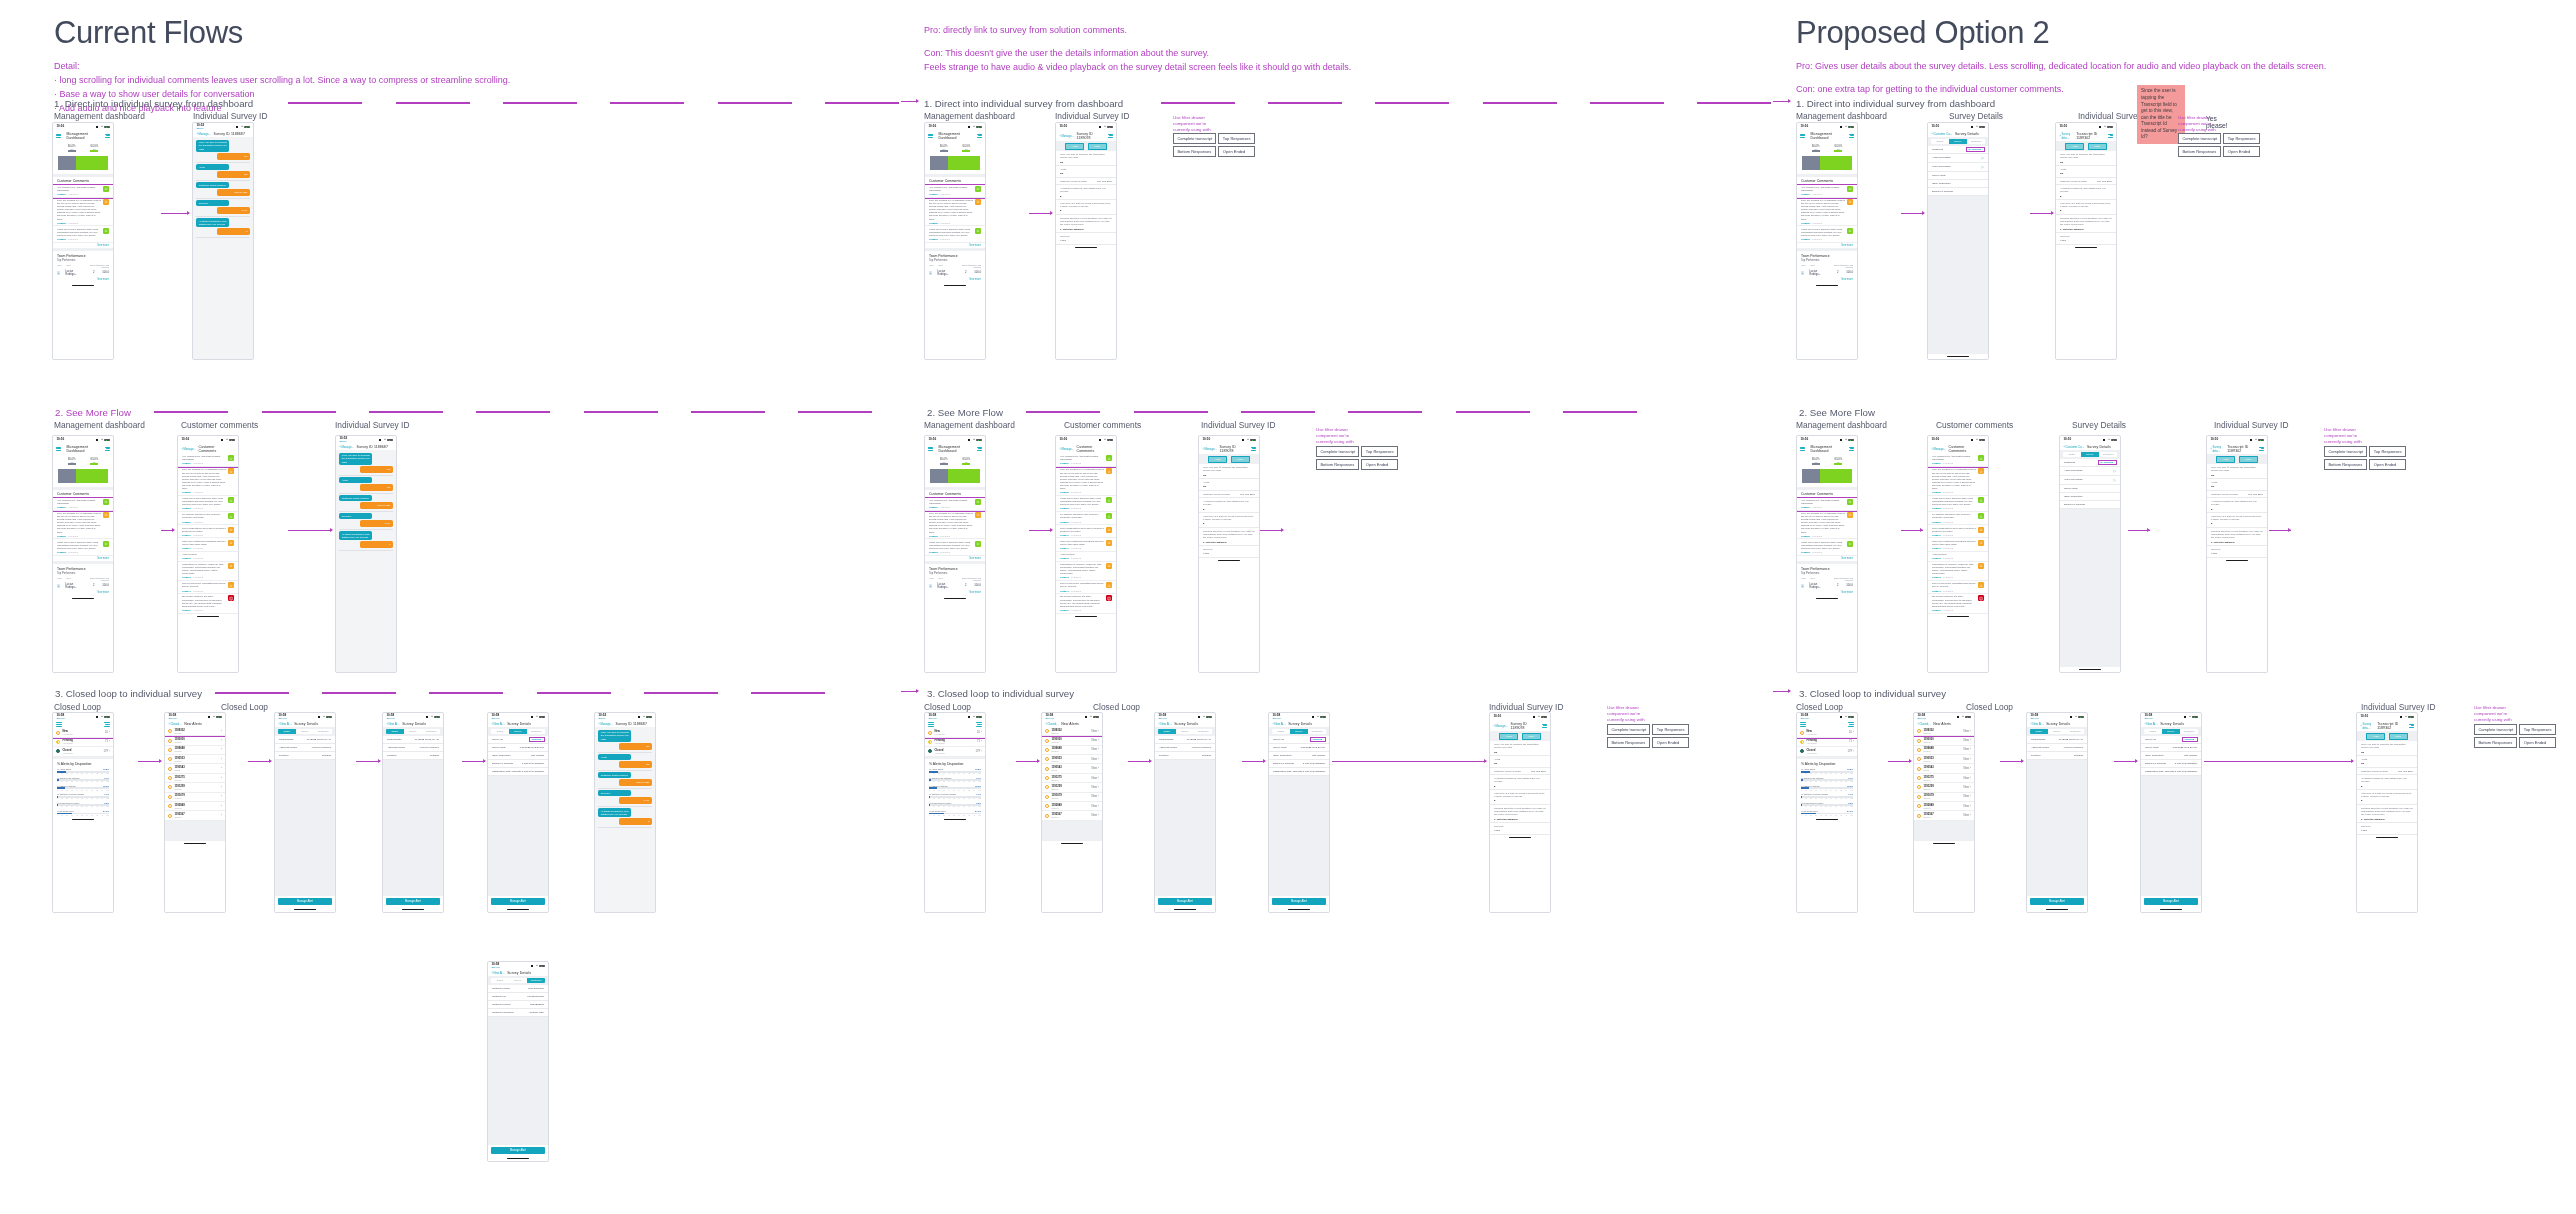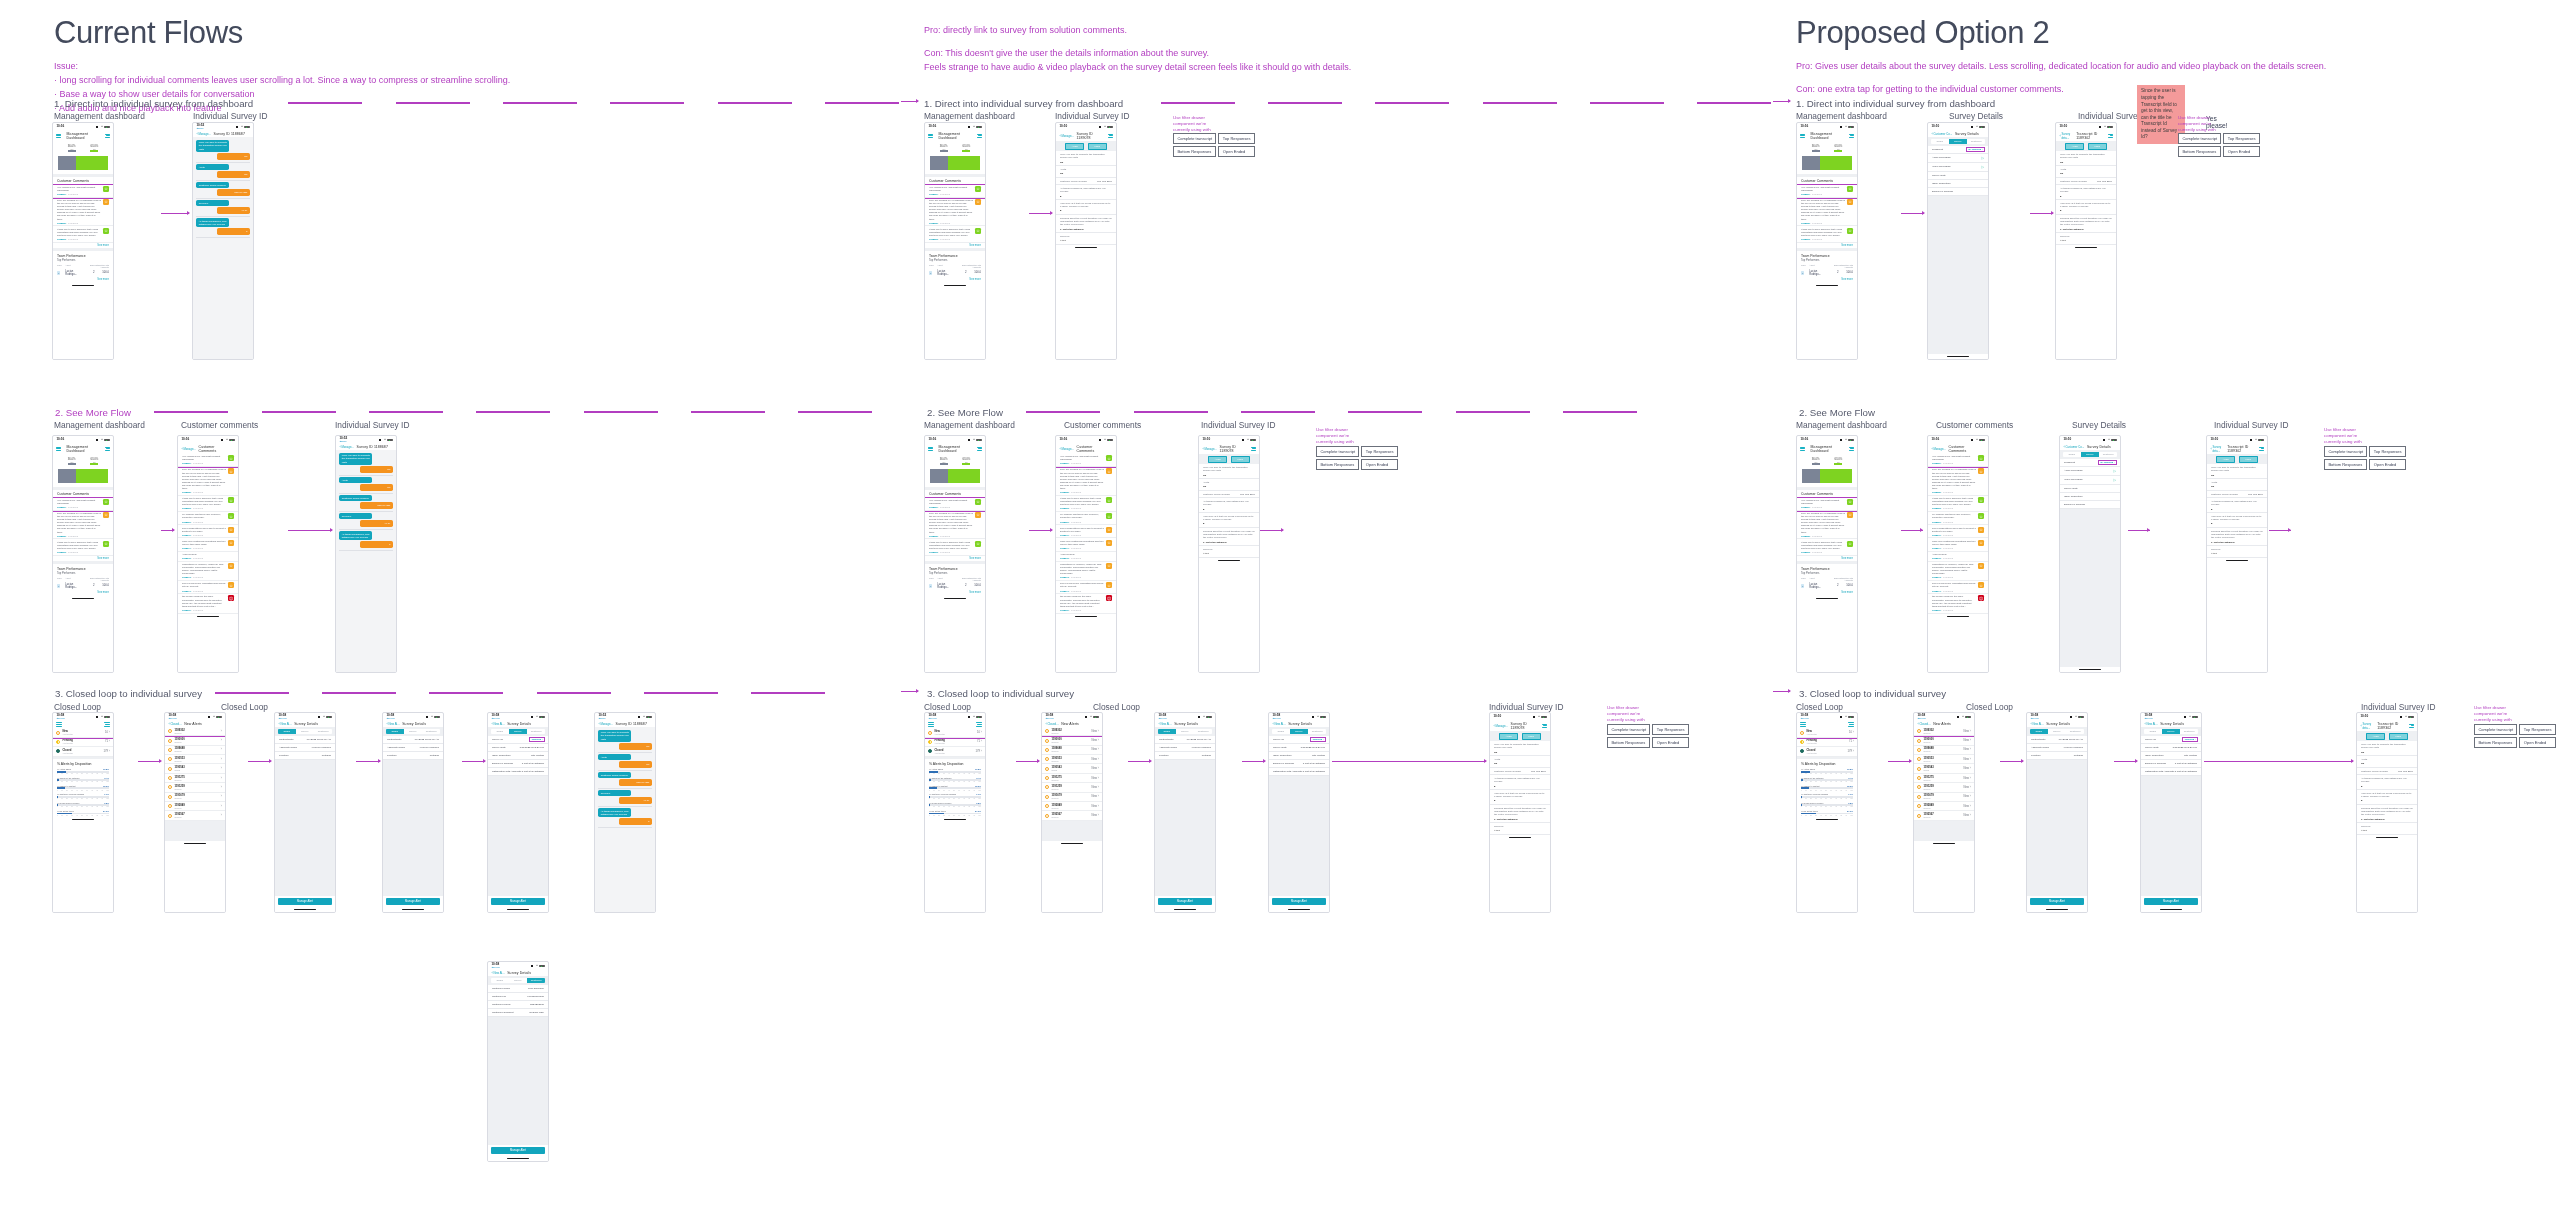--- a/index.html
+++ b/index.html
@@ -151,21 +151,21 @@
   .filter-pop div { border: 0.5px solid #6b707b; background:#fff; font-size:4px; padding: 2px 3.4px; color:#3c4257; white-space:nowrap; }
 </style>
 </head>
 <body>
 
 <div class="board">
 
   <div class="col" style="left:54px;top:14.8px;width:805px;">
     <div class="col-title">Current Flows</div>
     <div class="col-notes">
-      <div class="nline">Issue:</div>
+      <div class="nline">Detail:</div>
       <div class="nline">· long scrolling for individual comments leaves user scrolling a lot. Since a way to compress or streamline scrolling.</div>
       <div class="nline">· Base a way to show user details for conversation</div>
       <div class="nline">· Add audio and nice playback into feature</div>
     </div>
   </div>
 
   <div class="col" style="left:924px;top:14.8px;width:805px;">
     <div class="col-notes">
       <div class="nline">Pro: directly link to survey from solution comments.</div>
       <div class="spacer"></div>

